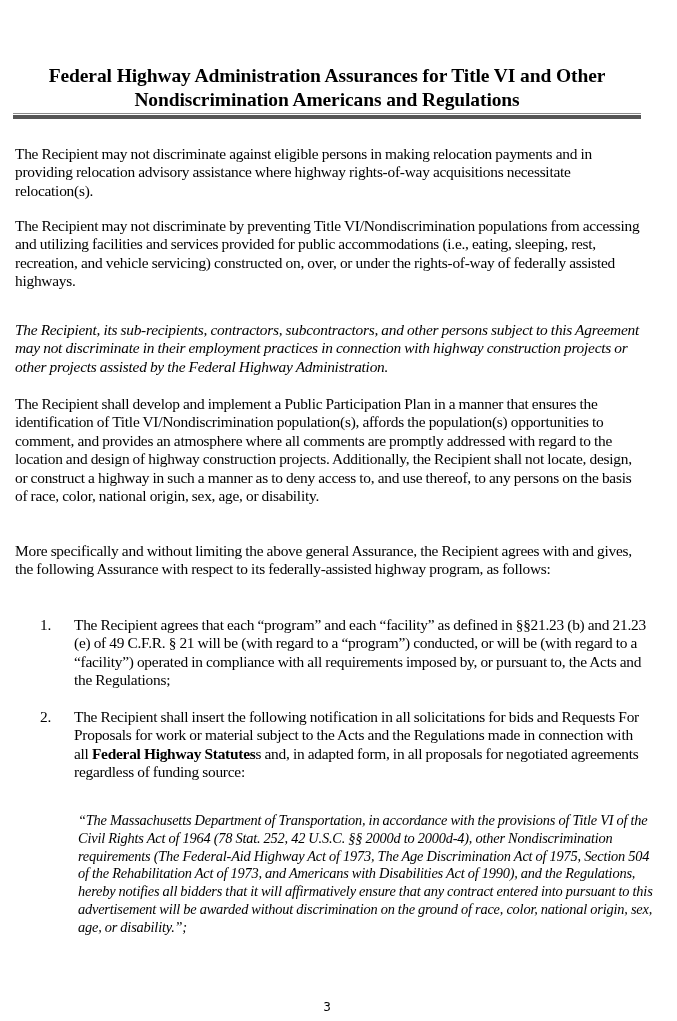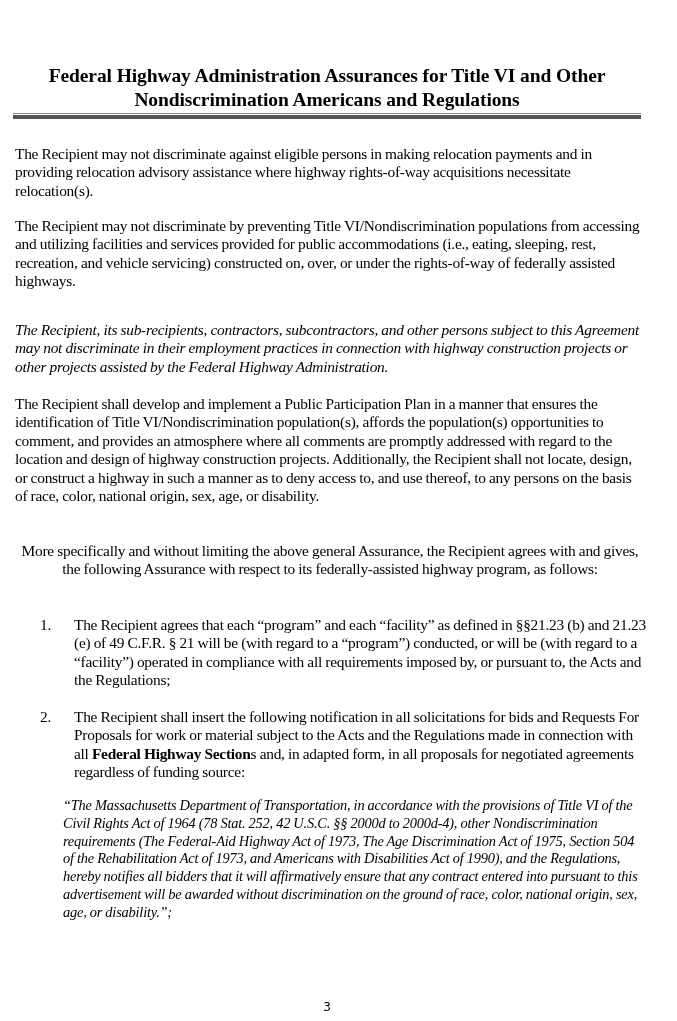--- a/index.html
+++ b/index.html
@@ -72,21 +72,21 @@
     display: block;
   }
   .quote {
     position: absolute;
     left: 63px;
     top: 797px;
     width: 585px;
     font-style: italic;
     font-size: 14.4px;
     line-height: 17.8px;
-    margin: 0;
+    margin: 15px;
     letter-spacing: -0.2px;
     word-spacing: -0.2px;
   }
   .page-num {
     position: absolute;
     left: 0;
     width: 654px;
     top: 1000px;
     text-align: center;
     font-family: "DejaVu Sans", "Liberation Sans", sans-serif;
@@ -107,27 +107,27 @@
 <div class="rule-thick"></div>
 
 <p class="body-text" style="top:145px;">The Recipient may not discriminate against eligible persons in making relocation payments and in providing relocation advisory assistance where highway rights-of-way acquisitions necessitate relocation(s).</p>
 
 <p class="body-text" style="top:217px;">The Recipient may not discriminate by preventing Title VI/Nondiscrimination populations from accessing and utilizing facilities and services provided for public accommodations (i.e., eating, sleeping, rest, recreation, and vehicle servicing) constructed on, over, or under the rights-of-way of federally assisted highways.</p>
 
 <p class="body-text" style="top:321px;font-style:italic;">The Recipient, its sub-recipients, contractors, subcontractors, and other persons subject to this Agreement may not discriminate in their employment practices in connection with highway construction projects or other projects assisted by the Federal Highway Administration.</p>
 
 <p class="body-text" style="top:395px;">The Recipient shall develop and implement a Public Participation Plan in a manner that ensures the identification of Title VI/Nondiscrimination population(s), affords the population(s) opportunities to comment, and provides an atmosphere where all comments are promptly addressed with regard to the location and design of highway construction projects.  Additionally, the Recipient shall not locate, design, or construct a highway in such a manner as to deny access to, and use thereof, to any persons on the basis of race, color, national origin, sex, age, or disability.</p>
 
-<p class="body-text" style="top:542px;text-align:center;">More specifically and without limiting the above general Assurance, the Recipient agrees with and gives, the following Assurance with respect to its federally-assisted highway program, as follows:</p>
+<p class="body-text" style="top:542px;">More specifically and without limiting the above general Assurance, the Recipient agrees with and gives, the following Assurance with respect to its federally-assisted highway program, as follows:</p>
 
 <div class="list-item" style="top:616px;">
   <span class="list-num">1.</span>
   <span class="list-text">The Recipient agrees that each “program” and each “facility” as defined in §§21.23 (b) and 21.23 (e) of 49 C.F.R. § 21 will be (with regard to a “program”) conducted, or will be (with regard to a “facility”) operated in compliance with all requirements imposed by, or pursuant to, the Acts and the Regulations;</span>
 </div>
 
 <div class="list-item" style="top:708px;">
   <span class="list-num">2.</span>
-  <span class="list-text"><span>The Recipient shall insert the following notification in all solicitations for bids and Requests For Proposals for work or material subject to the Acts and the Regulations made in connection with all </span><b>Federal Highway Section</b><span>s and, in adapted form, in all proposals for negotiated agreements regardless of funding source:</span></span>
+  <span class="list-text"><span>The Recipient shall insert the following notification in all solicitations for bids and Requests For Proposals for work or material subject to the Acts and the Regulations made in connection with all </span><b>Federal Highway Statutes</b><span>s and, in adapted form, in all proposals for negotiated agreements regardless of funding source:</span></span>
 </div>
 
 <p class="quote">“The Massachusetts Department of Transportation, in accordance with the provisions of Title VI of the Civil Rights Act of 1964 (78 Stat. 252, 42 U.S.C. §§ 2000d to 2000d-4), other Nondiscrimination requirements (The Federal-Aid Highway Act of 1973, The Age Discrimination Act of 1975, Section 504 of the Rehabilitation Act of 1973, and Americans with Disabilities Act of 1990), and the Regulations, hereby notifies all bidders that it will affirmatively ensure that any contract entered into pursuant to this advertisement will be awarded without discrimination on the ground of race, color, national origin, sex, age, or disability.”;</p>
 
 <div class="page-num">3</div>
 
 </body></html>

